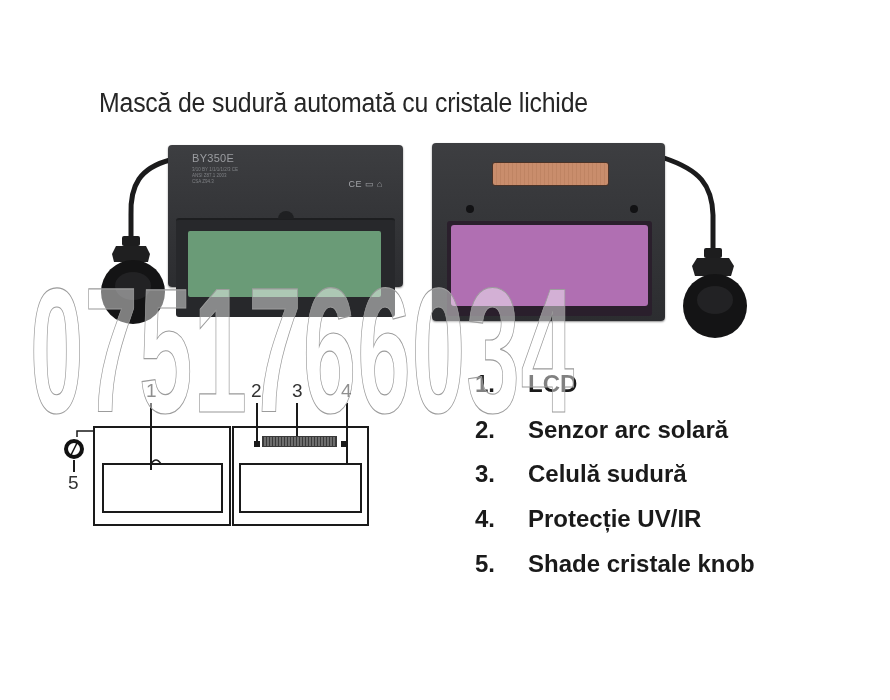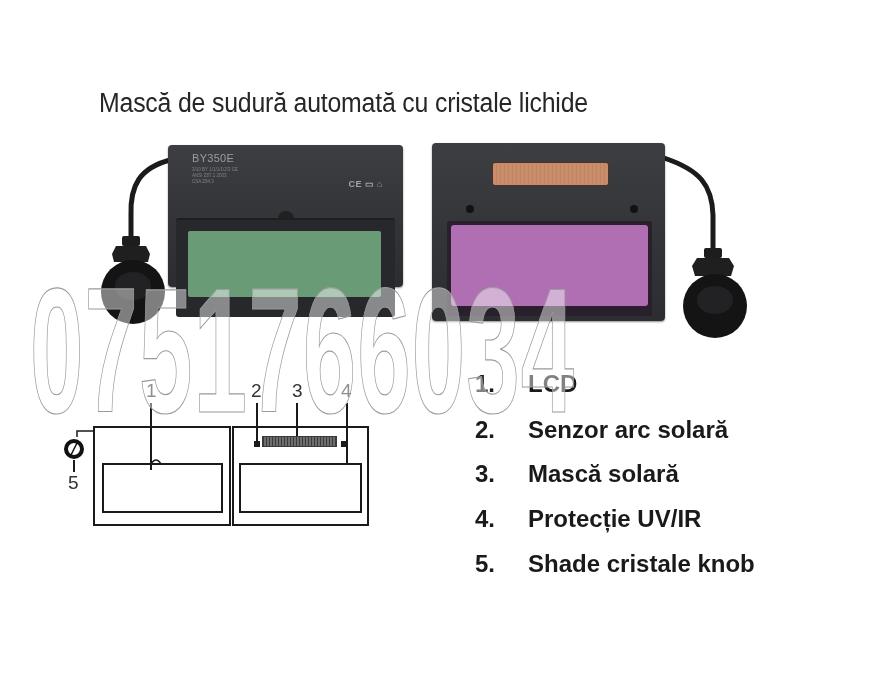--- a/index.html
+++ b/index.html
@@ -23,21 +23,21 @@
     .dev {
       background: linear-gradient(180deg, #3d3e41 0%, #333437 55%, #2c2d30 100%);
       border-radius: 4px;
       box-shadow: 0 1px 2px rgba(0,0,0,0.45);
     }
     .dev-left { left: 168px; top: 145px; width: 235px; height: 142px; }
     .dev-right { left: 432px; top: 143px; width: 233px; height: 178px; }
 
     .model-label { left: 24px; top: 7px; font-size: 11px; color: #9a9ca0; letter-spacing: 0.3px; }
     .spec-line { left: 24px; font-size: 4.5px; color: #7f8185; white-space: nowrap; }
-    .ce-mark { right: 20px; top: 34px; font-size: 9px; color: #a2a4a8; font-weight: bold; letter-spacing: 0.5px; }
+    .ce-mark { right: 20px; top: 34px; font-size: 9px; color: #a2a4a8; font-weight: normal; letter-spacing: 0.5px; }
 
     .lcd-frame {
       left: 8px; top: 73px; width: 219px; height: 97px;
       background: #27282b; border-radius: 3px;
       border-top: 2px solid #1d1e20;
     }
     .lcd-notch {
       left: 110px; top: 66px; width: 16px; height: 8px;
       background: #1f2022; border-radius: 8px 8px 0 0;
     }
@@ -206,21 +206,21 @@
   <div class="legend-item" style="top:0px">
     <span class="legend-num">1.</span>
     <span class="legend-text">LCD</span>
   </div>
   <div class="legend-item" style="top:46px">
     <span class="legend-num">2.</span>
     <span class="legend-text">Senzor arc solară</span>
   </div>
   <div class="legend-item" style="top:90px">
     <span class="legend-num">3.</span>
-    <span class="legend-text">Mască solară</span>
+    <span class="legend-text">Celulă sudură</span>
   </div>
   <div class="legend-item" style="top:135px">
     <span class="legend-num">4.</span>
     <span class="legend-text">Protecție UV/IR</span>
   </div>
   <div class="legend-item" style="top:180px">
     <span class="legend-num">5.</span>
     <span class="legend-text">Shade cristale knob</span>
   </div>
 </div>

